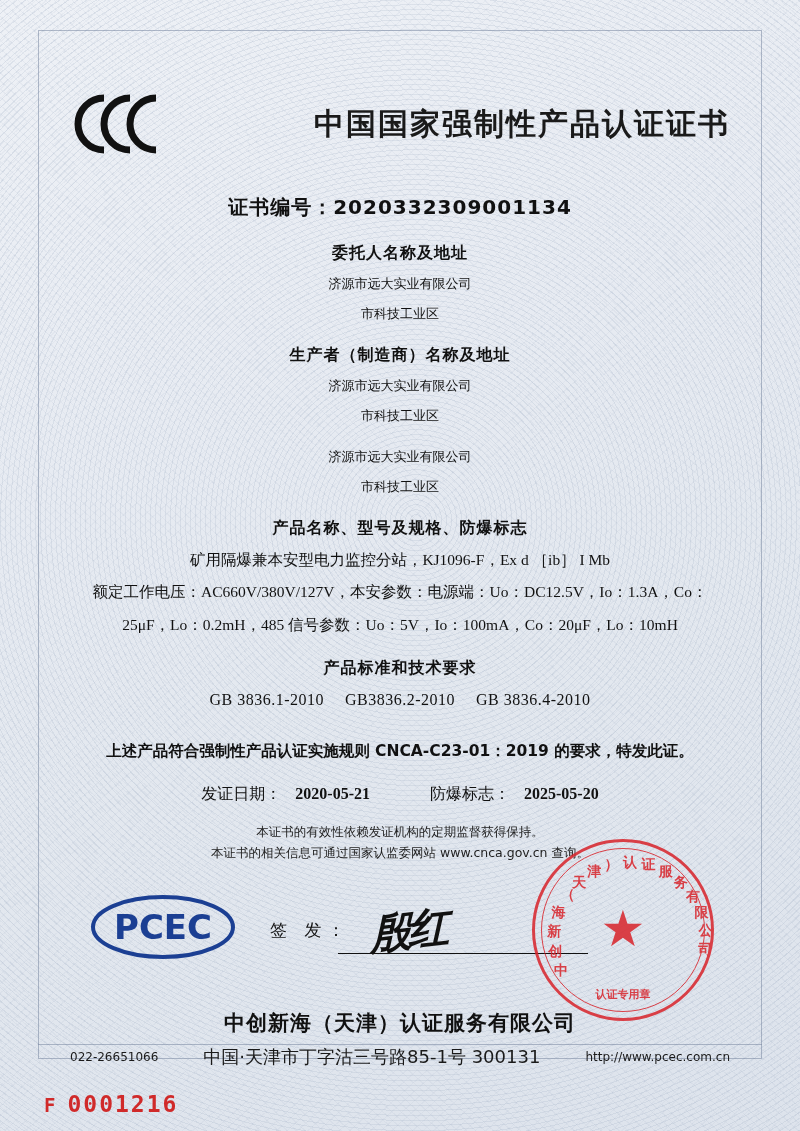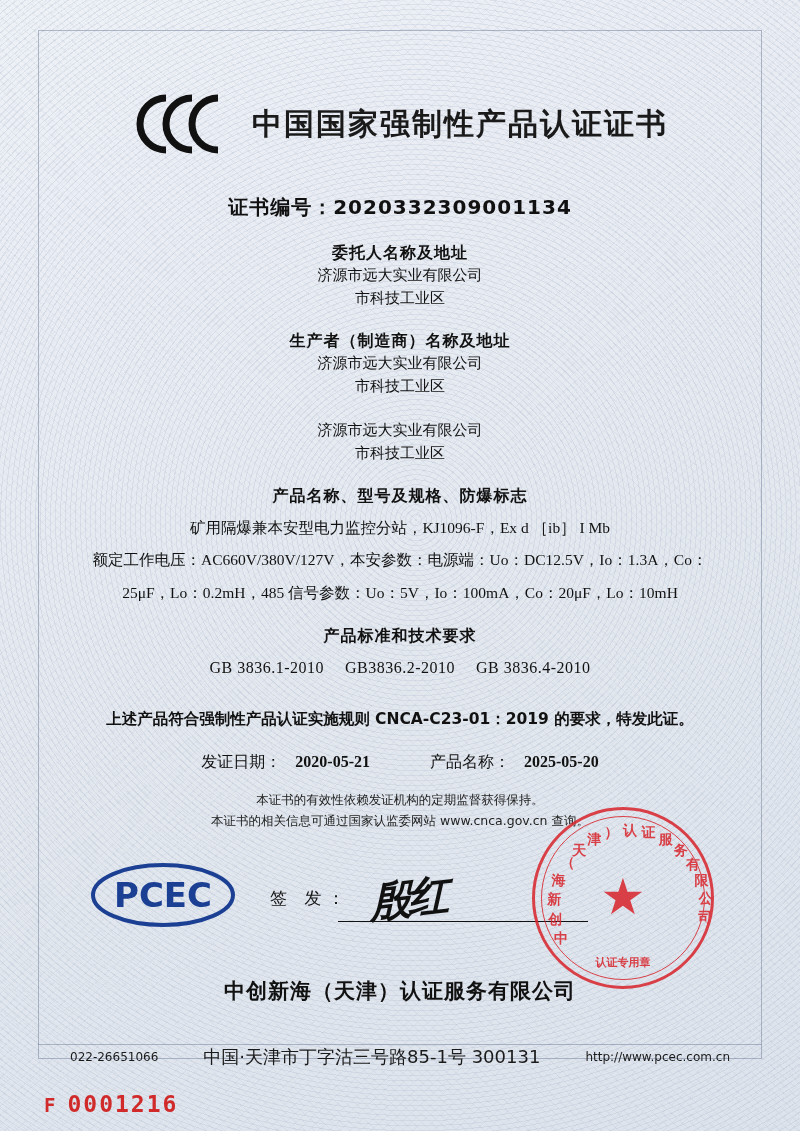--- a/index.html
+++ b/index.html
@@ -41,21 +41,21 @@
   .content {
     position: relative;
     padding: 56px 70px 0 70px;
     text-align: center;
   }
 
   
   .header-row {
     display: flex;
     align-items: center;
-    justify-content: center;
+    justify-content: space-between;
     gap: 16px;
     margin-top: 34px;
   }
   .ccc-logo {
     width: 104px;
     height: 68px;
     position: relative;
     flex: 0 0 auto;
   }
   .ccc-logo svg { display: block; }
@@ -80,22 +80,23 @@
     margin-top: 22px;
   }
   .section-title {
     font-size: 16px;
     font-weight: bold;
     color: #111;
     letter-spacing: 1px;
     font-family: "DejaVu Sans", sans-serif;
   }
   .section-line {
-    font-size: 15px;
-    color: #111;
+    font-size: 13px;
+    color: #111;
+    margin-top: 10px;
     line-height: 1.5;
     font-family: "DejaVu Sans", sans-serif;
   }
   .section-line.serif {
     font-family: "Liberation Serif", serif;
     font-size: 15.5px;
   }
   .product-block .section-line {
     margin-top: 9px;
   }
@@ -326,21 +327,21 @@
     </div>
 
     <div class="statement">上述产品符合强制性产品认证实施规则 CNCA-C23-01：2019 的要求，特发此证。</div>
 
     <div class="dates">
       <div class="date-item">
         <span class="date-label">发证日期：</span>
         <span class="date-value">2020-05-21</span>
       </div>
       <div class="date-item">
-        <span class="date-label">产品名称：</span>
+        <span class="date-label">防爆标志：</span>
         <span class="date-value">2025-05-20</span>
       </div>
     </div>
 
     <div class="notes">
       <div>本证书的有效性依赖发证机构的定期监督获得保持。</div>
       <div>本证书的相关信息可通过国家认监委网站 www.cnca.gov.cn 查询。</div>
     </div>
 
     <div class="sign-area">

